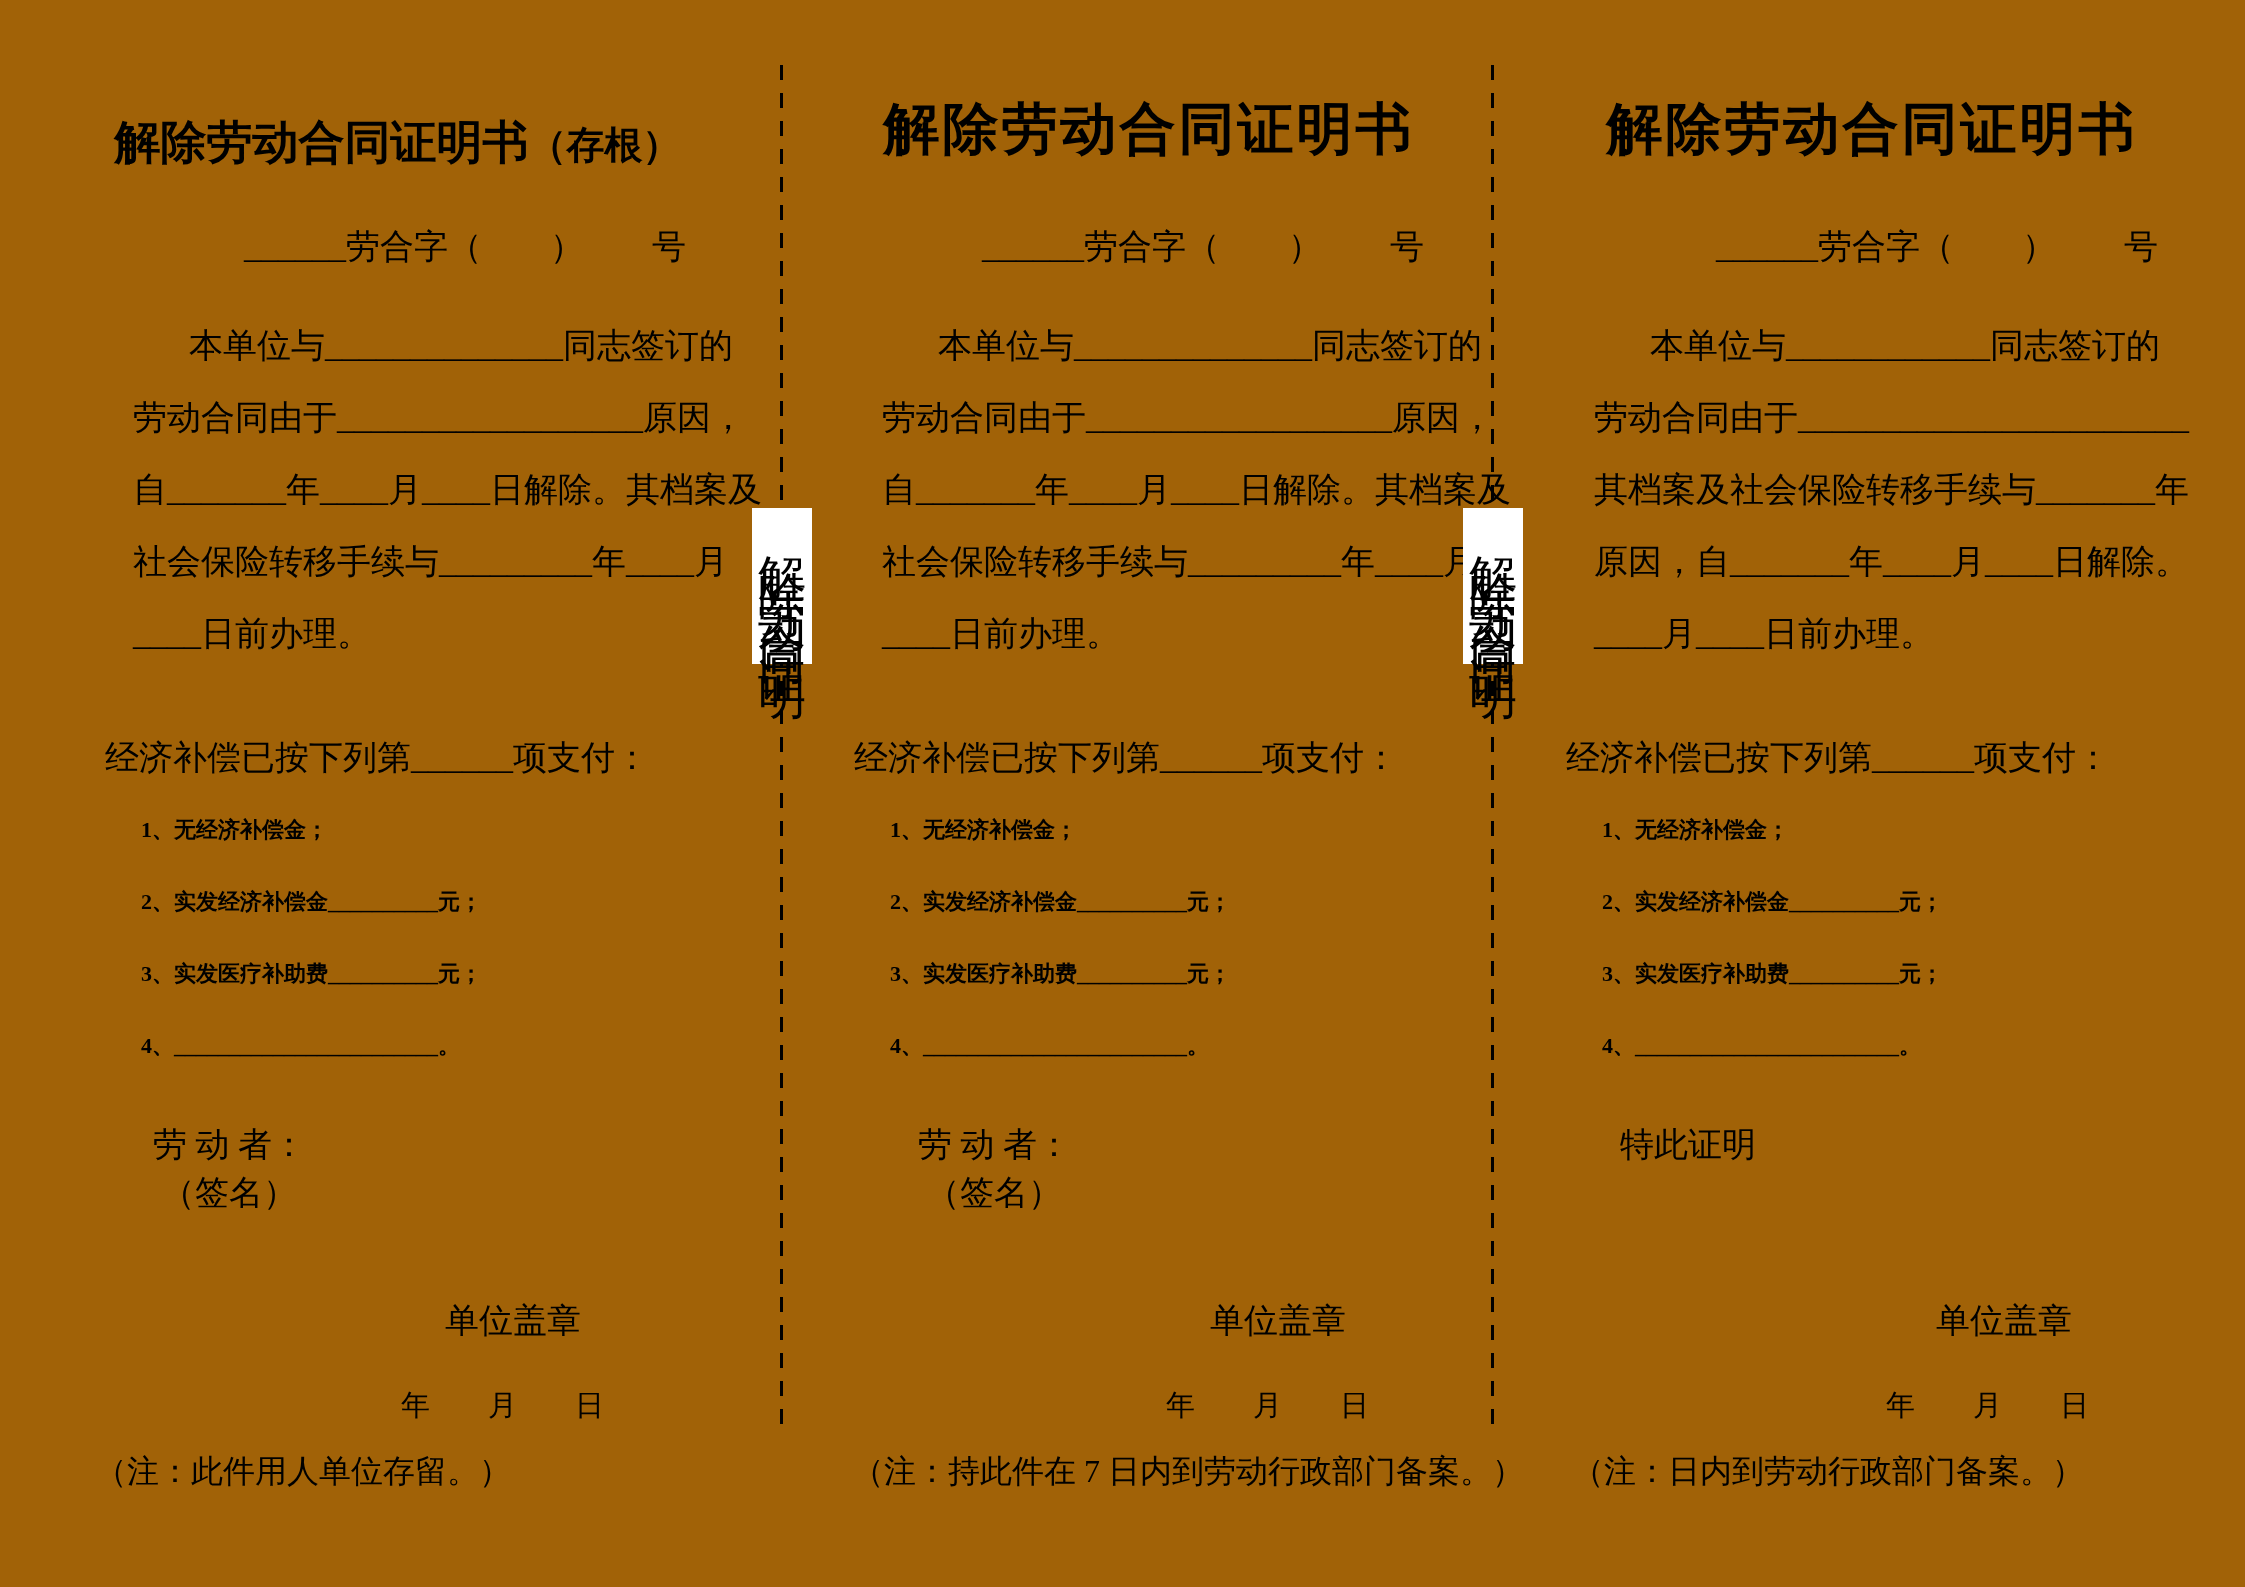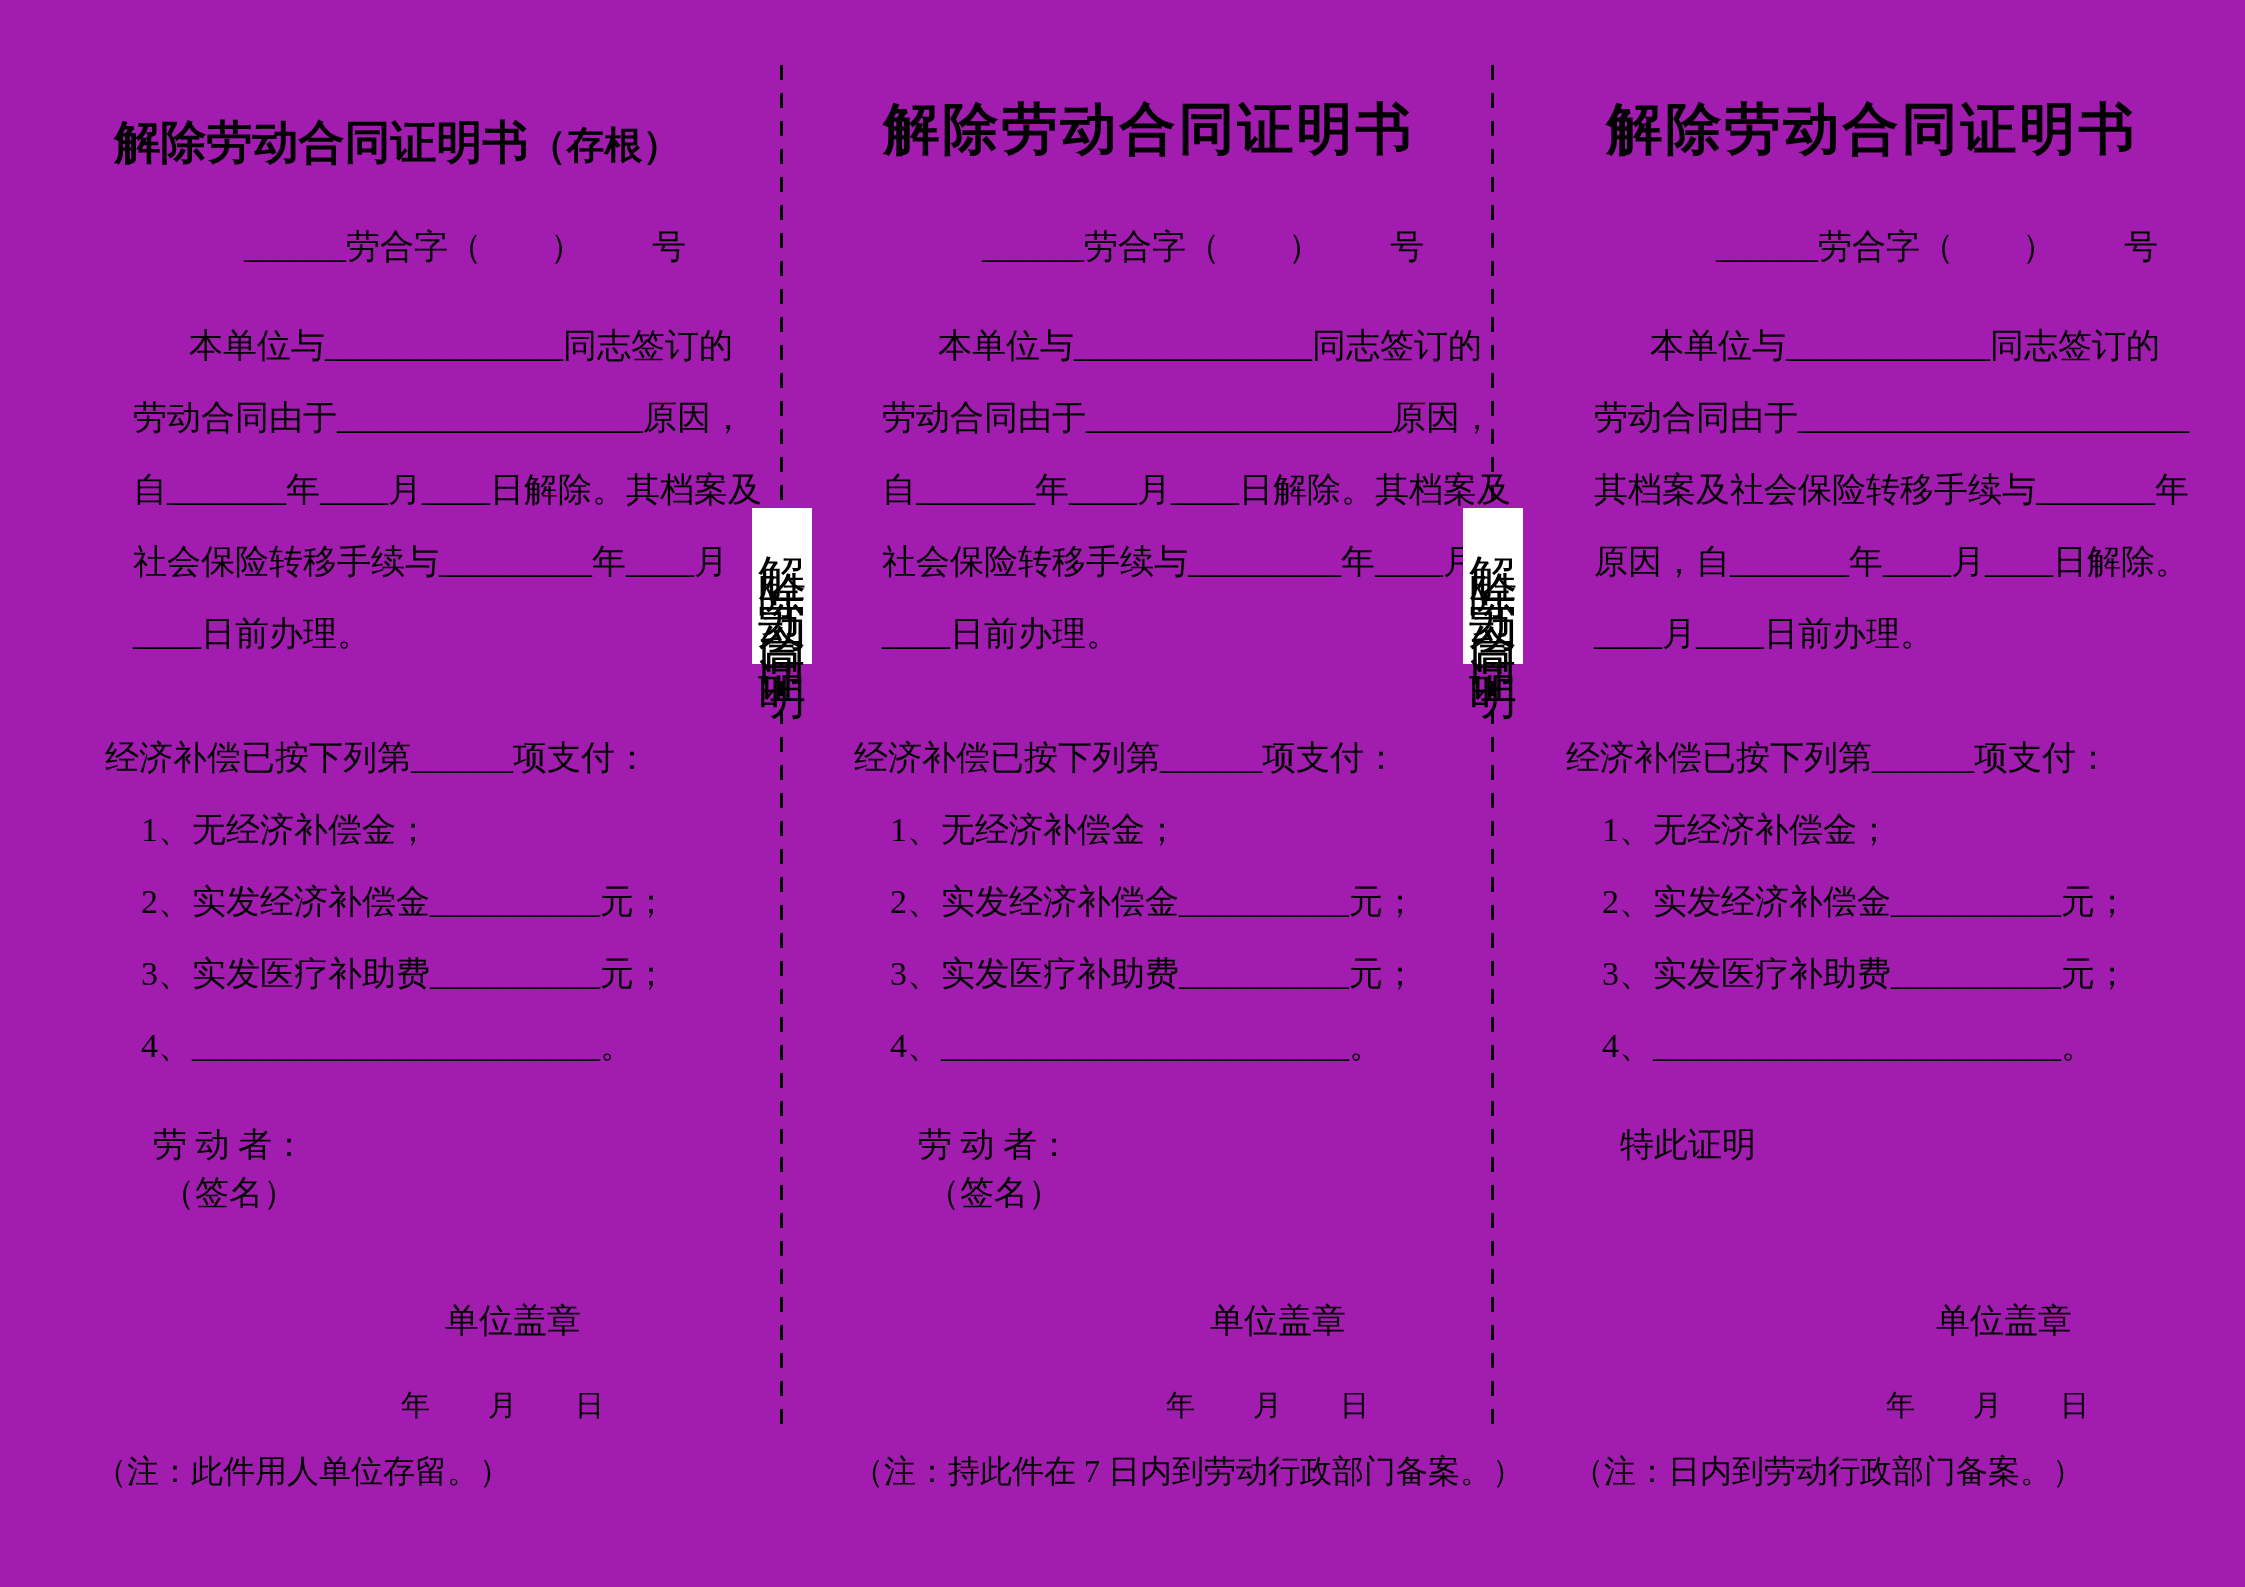--- a/index.html
+++ b/index.html
@@ -1,19 +1,19 @@
 <!DOCTYPE html>
 <html><head>
 <meta charset="utf-8">
 <style>
   html,body{margin:0;padding:0;background:#e8e8e8;}
   #page{
     position:relative;
     width:2245px;height:1587px;
-    background:#a21caf;
+    background:#a16207;
     color:#000000;
     font-family:"Liberation Serif","DejaVu Serif",serif;
     overflow:hidden;
   }
   .panel{position:absolute;top:0;height:1587px;}
   #panel-1{left:75px;width:645px;}
   #panel-2{left:840px;width:618px;}
   #panel-3{left:1552px;width:640px;}
 
   .title{
@@ -35,21 +35,21 @@
   #panel-2 .body-block,#panel-3 .body-block{padding-left:14px;}
   .body-line{
     height:72px;line-height:72px;font-size:34px;white-space:nowrap;margin-left:28px;
   }
   .body-line.first{text-indent:56px;}
 
   .comp-block{position:absolute;top:722px;left:0;right:0;}
   #panel-1 .comp-block{padding-left:30px;}
   #panel-2 .comp-block,#panel-3 .comp-block{padding-left:14px;}
   .comp-header{height:72px;line-height:72px;font-size:34px;white-space:nowrap;}
-  .comp-item{height:72px;line-height:72px;font-size:34px;padding-left:36px;white-space:nowrap;}
+  .comp-item{height:72px;line-height:72px;font-size:22px;padding-left:36px;white-space:nowrap;font-weight:bold;}
 
   .signer-label{position:absolute;top:1122px;left:78px;font-size:34px;white-space:nowrap;}
   .signer-sub{position:absolute;top:1170px;left:86px;font-size:34px;white-space:nowrap;}
   .statement-line{position:absolute;top:1122px;left:68px;font-size:34px;white-space:nowrap;}
   .seal-label{position:absolute;top:1298px;left:370px;font-size:34px;white-space:nowrap;}
   #panel-3 .seal-label{left:384px;}
   .date-line{position:absolute;top:1386px;left:326px;font-size:29px;white-space:nowrap;}
   #panel-3 .date-line{left:334px;}
   .panel-note{position:absolute;top:1450px;left:20px;font-size:32px;white-space:nowrap;}
   #panel-2 .panel-note{left:12px;}

